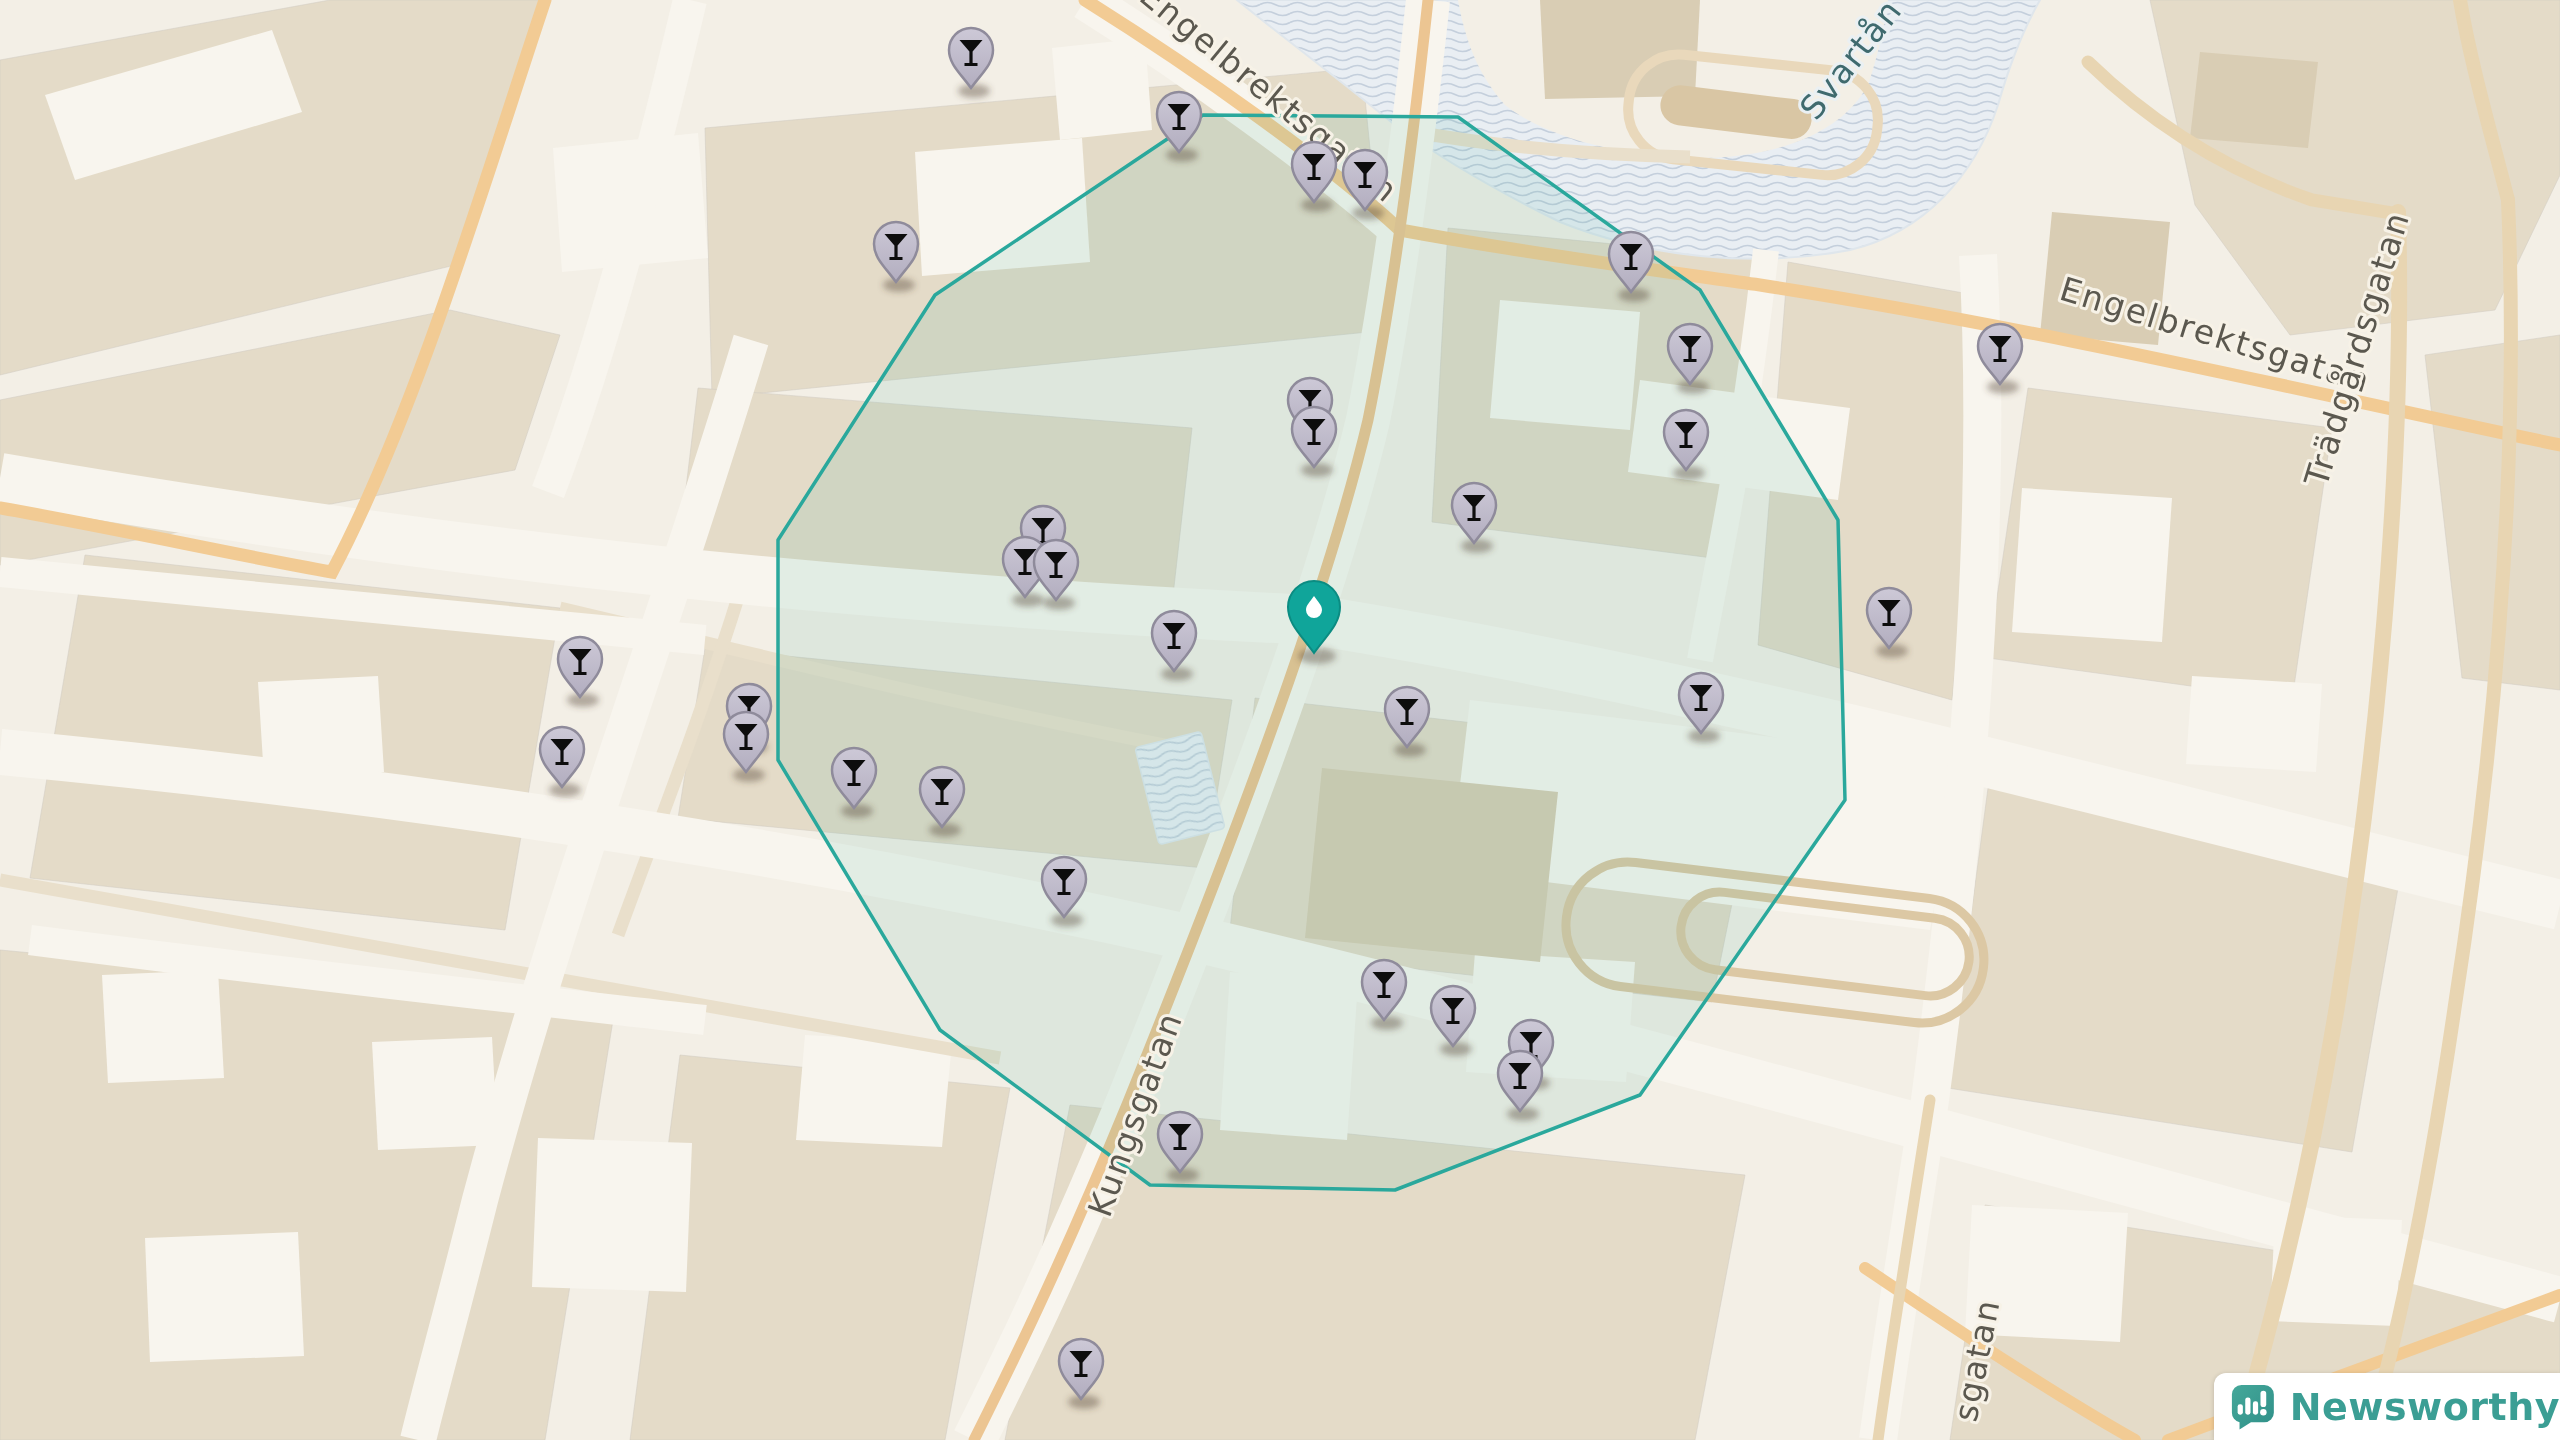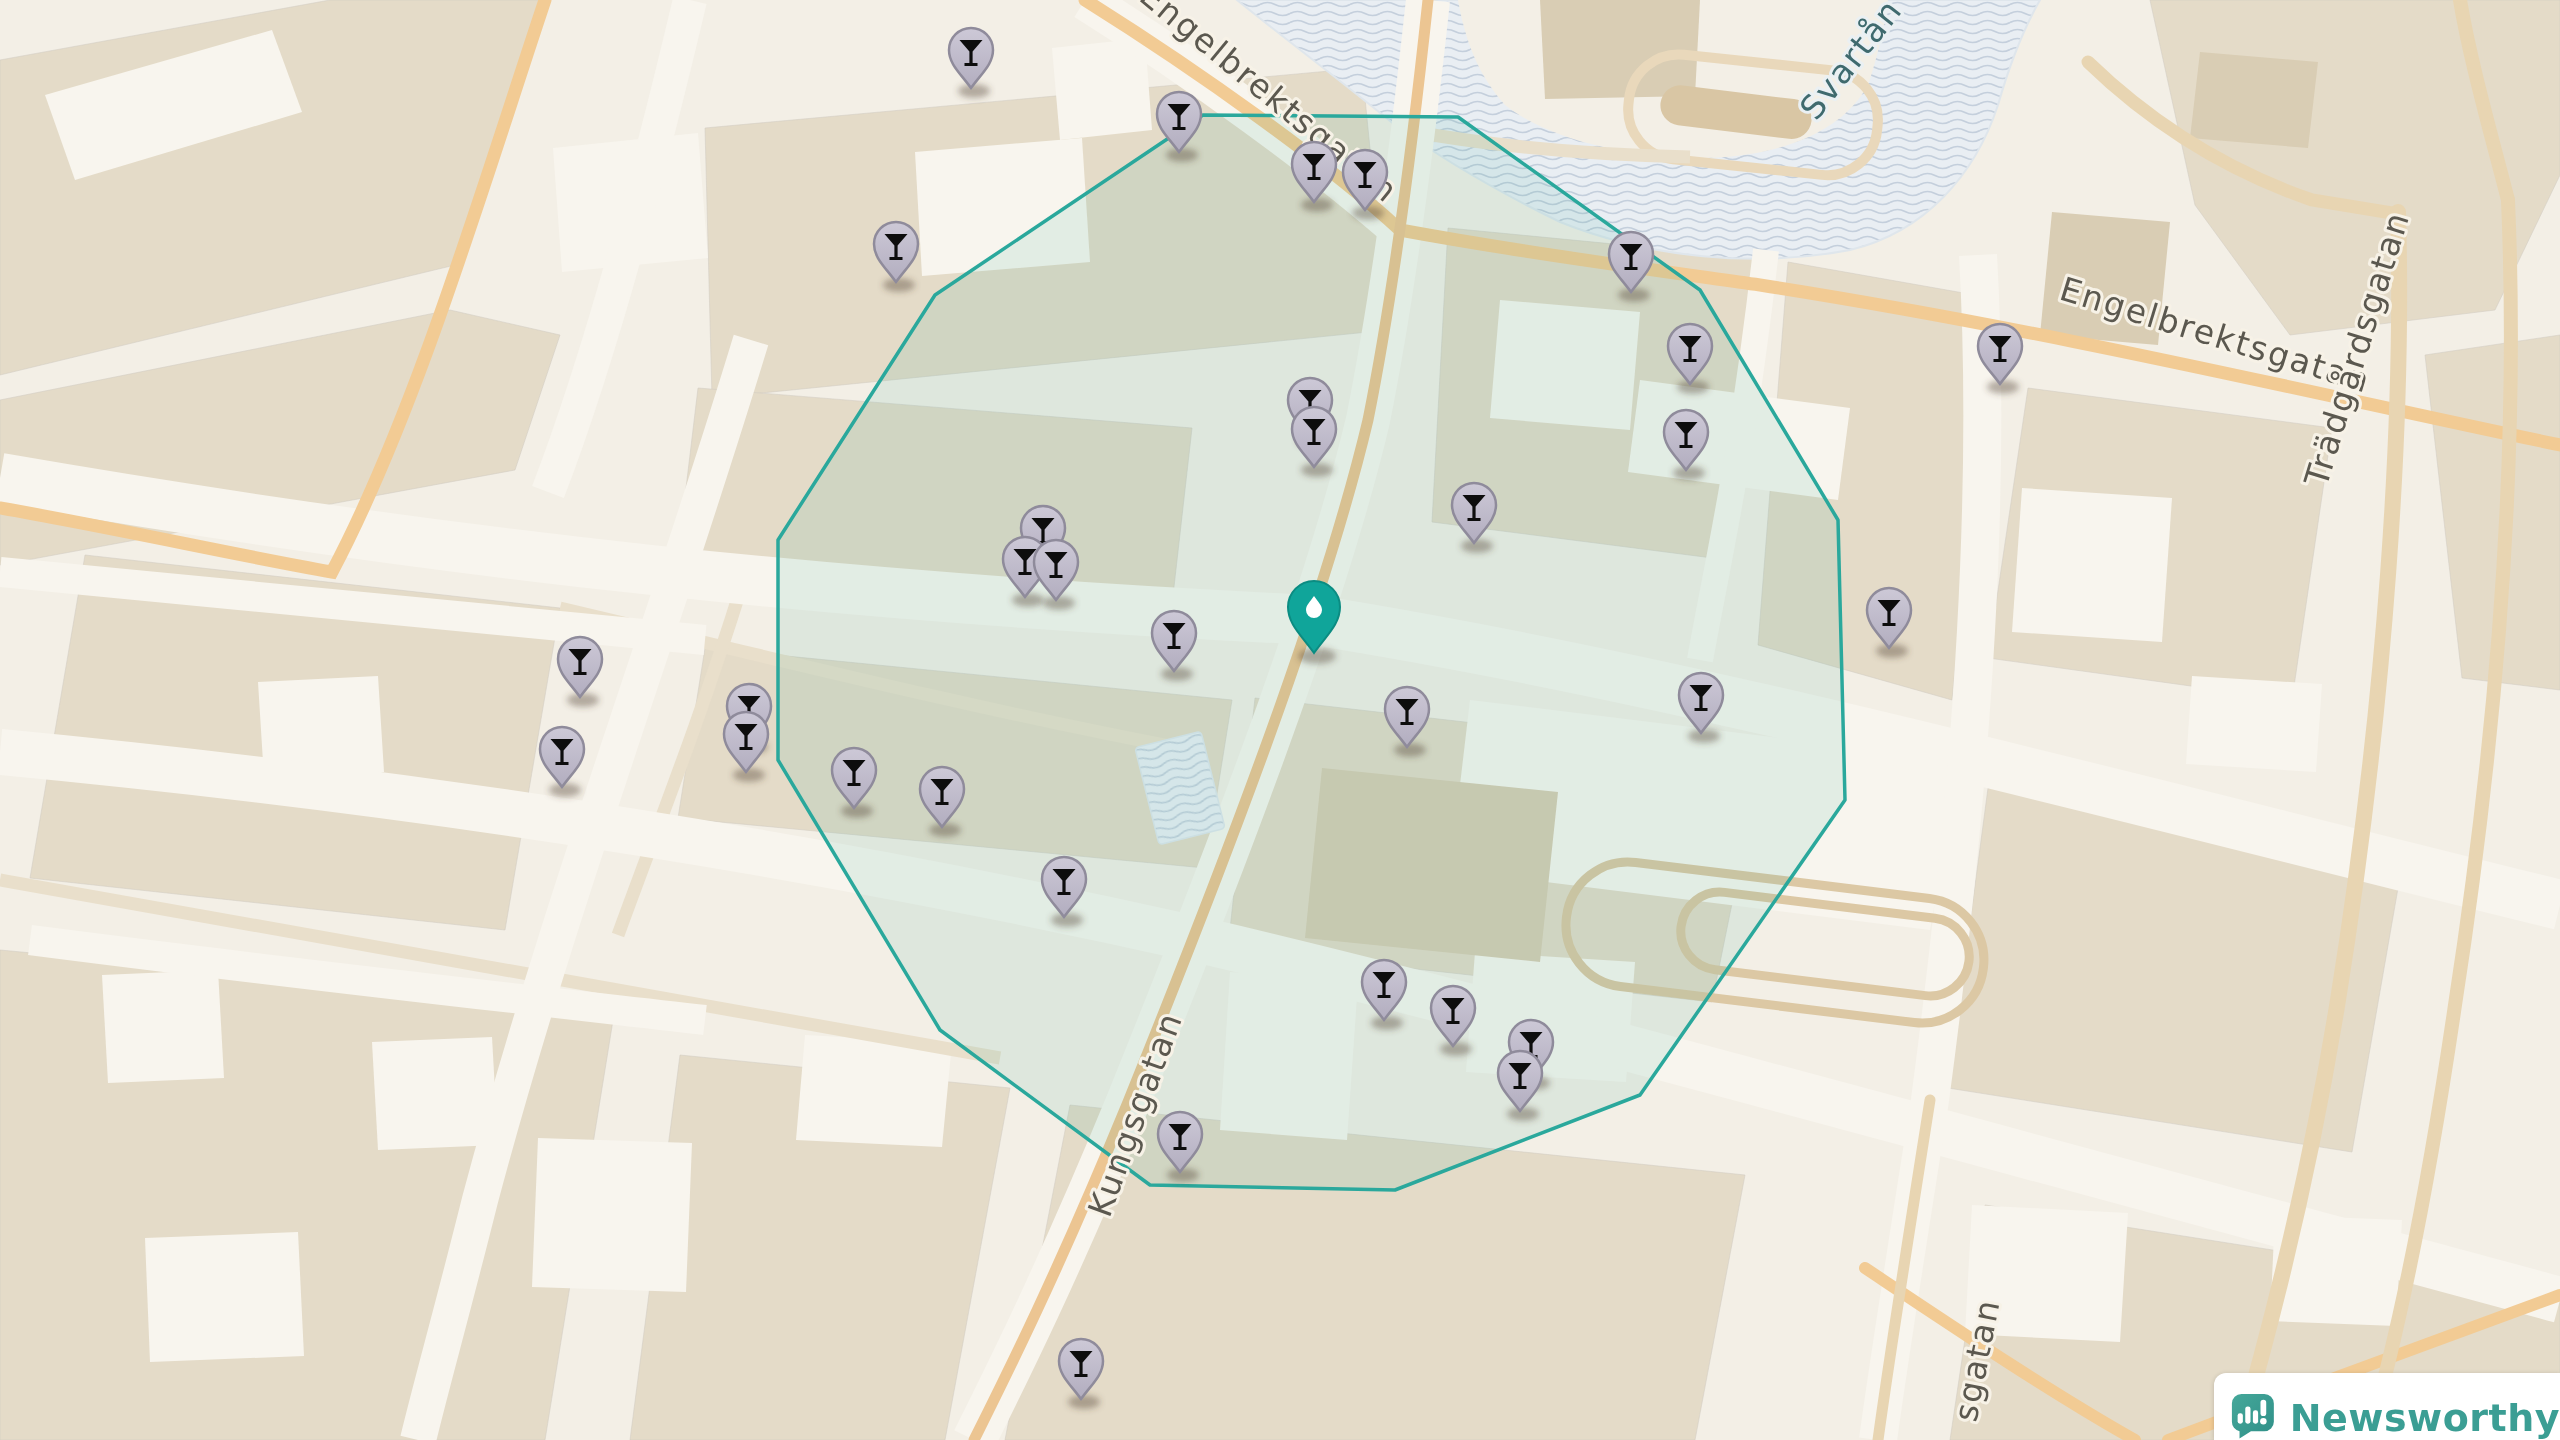--- a/index.html
+++ b/index.html
@@ -8,21 +8,21 @@
   .street-label{font-family:"DejaVu Sans",sans-serif;font-size:33px;letter-spacing:2px;
     fill:#5b584f;stroke:#f7f2e7;stroke-width:6px;paint-order:stroke;text-anchor:middle;
     stroke-linejoin:round}
   .water-label{fill:#3f6a6e;stroke:#eaf0f3}
   .pin-body{fill:url(#pinGrad);stroke:#8f8b9b;stroke-width:2.5}
   .pin-glass{fill:#0d0d0d}
   .pin-shadow{fill:rgba(80,66,48,.40);filter:url(#softBlur)}
   .center-body{fill:#10a59a;stroke:#0b8c82;stroke-width:2}
   .center-hole{fill:#ffffff}
   #badge{position:absolute;right:0;bottom:0;height:67px;width:330px;background:#ffffff;
-    border-radius:12px 0 0 0;display:flex;align-items:flex-end;gap:14px;padding-left:16px;
+    border-radius:12px 0 0 0;display:flex;align-items:center;gap:14px;padding-left:16px;
     box-shadow:0 1px 5px rgba(0,0,0,.18)}
   #badge .brand-text{color:#3b9e94;font-weight:bold;font-size:38px;letter-spacing:.5px;
     font-family:"DejaVu Sans",sans-serif}
 </style>
 </head>
 <body>
 
 <svg id="map-svg" width="2560" height="1440" viewBox="0 0 2560 1440">
   <defs>
     <pattern id="wavePat" width="30" height="9" patternUnits="userSpaceOnUse">

